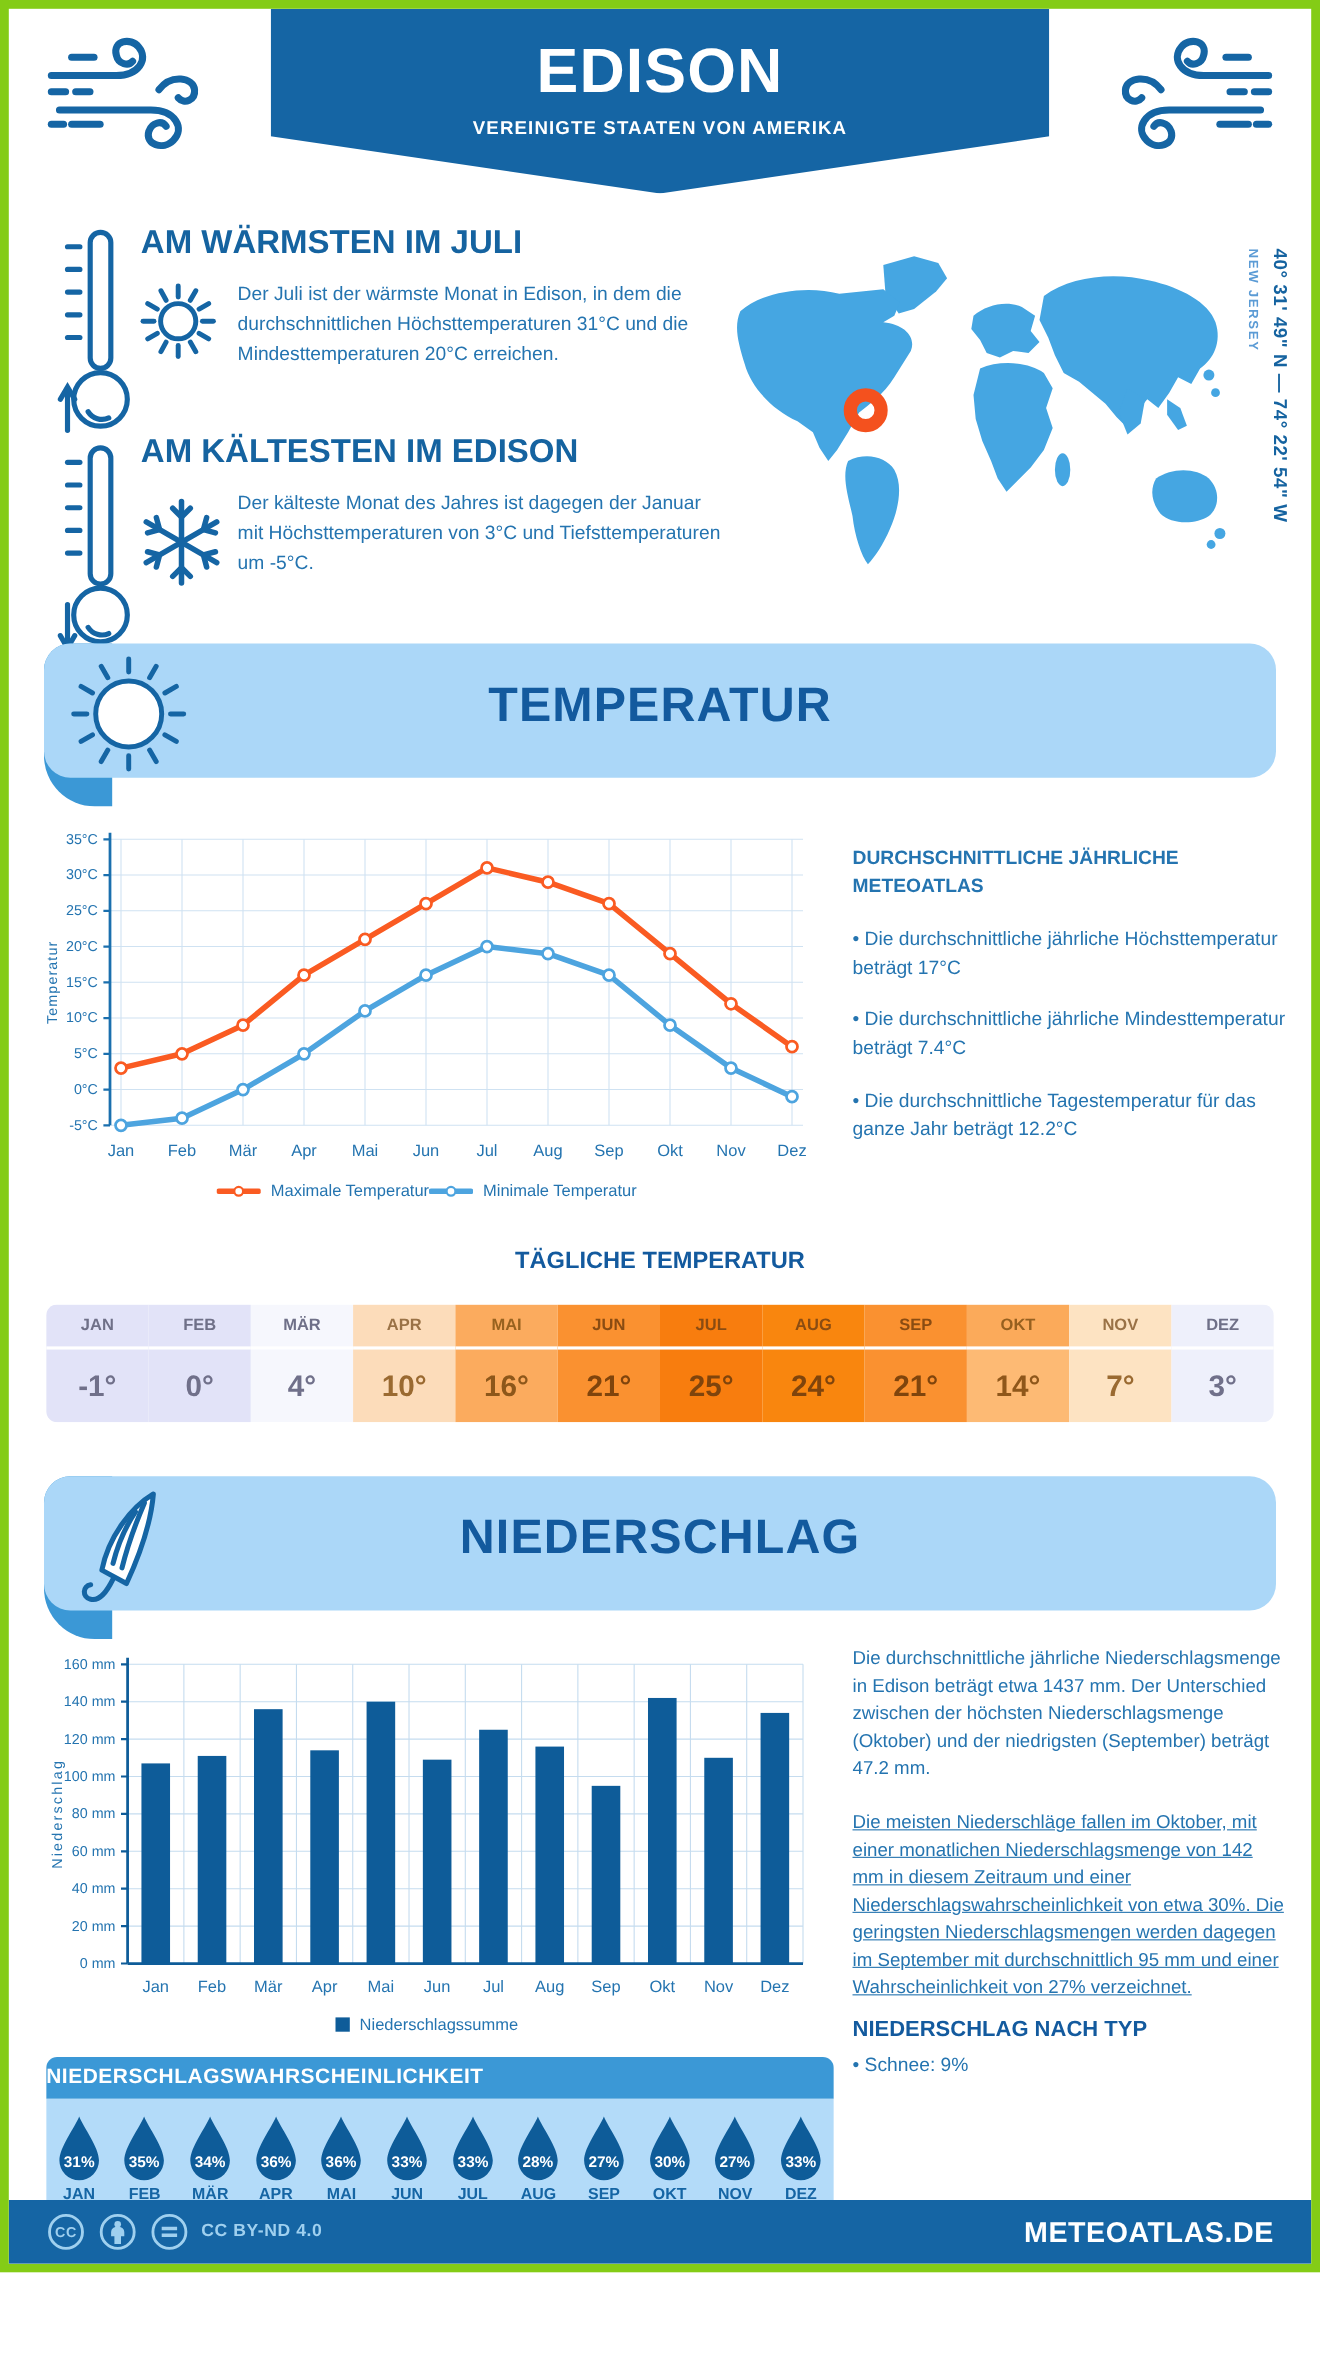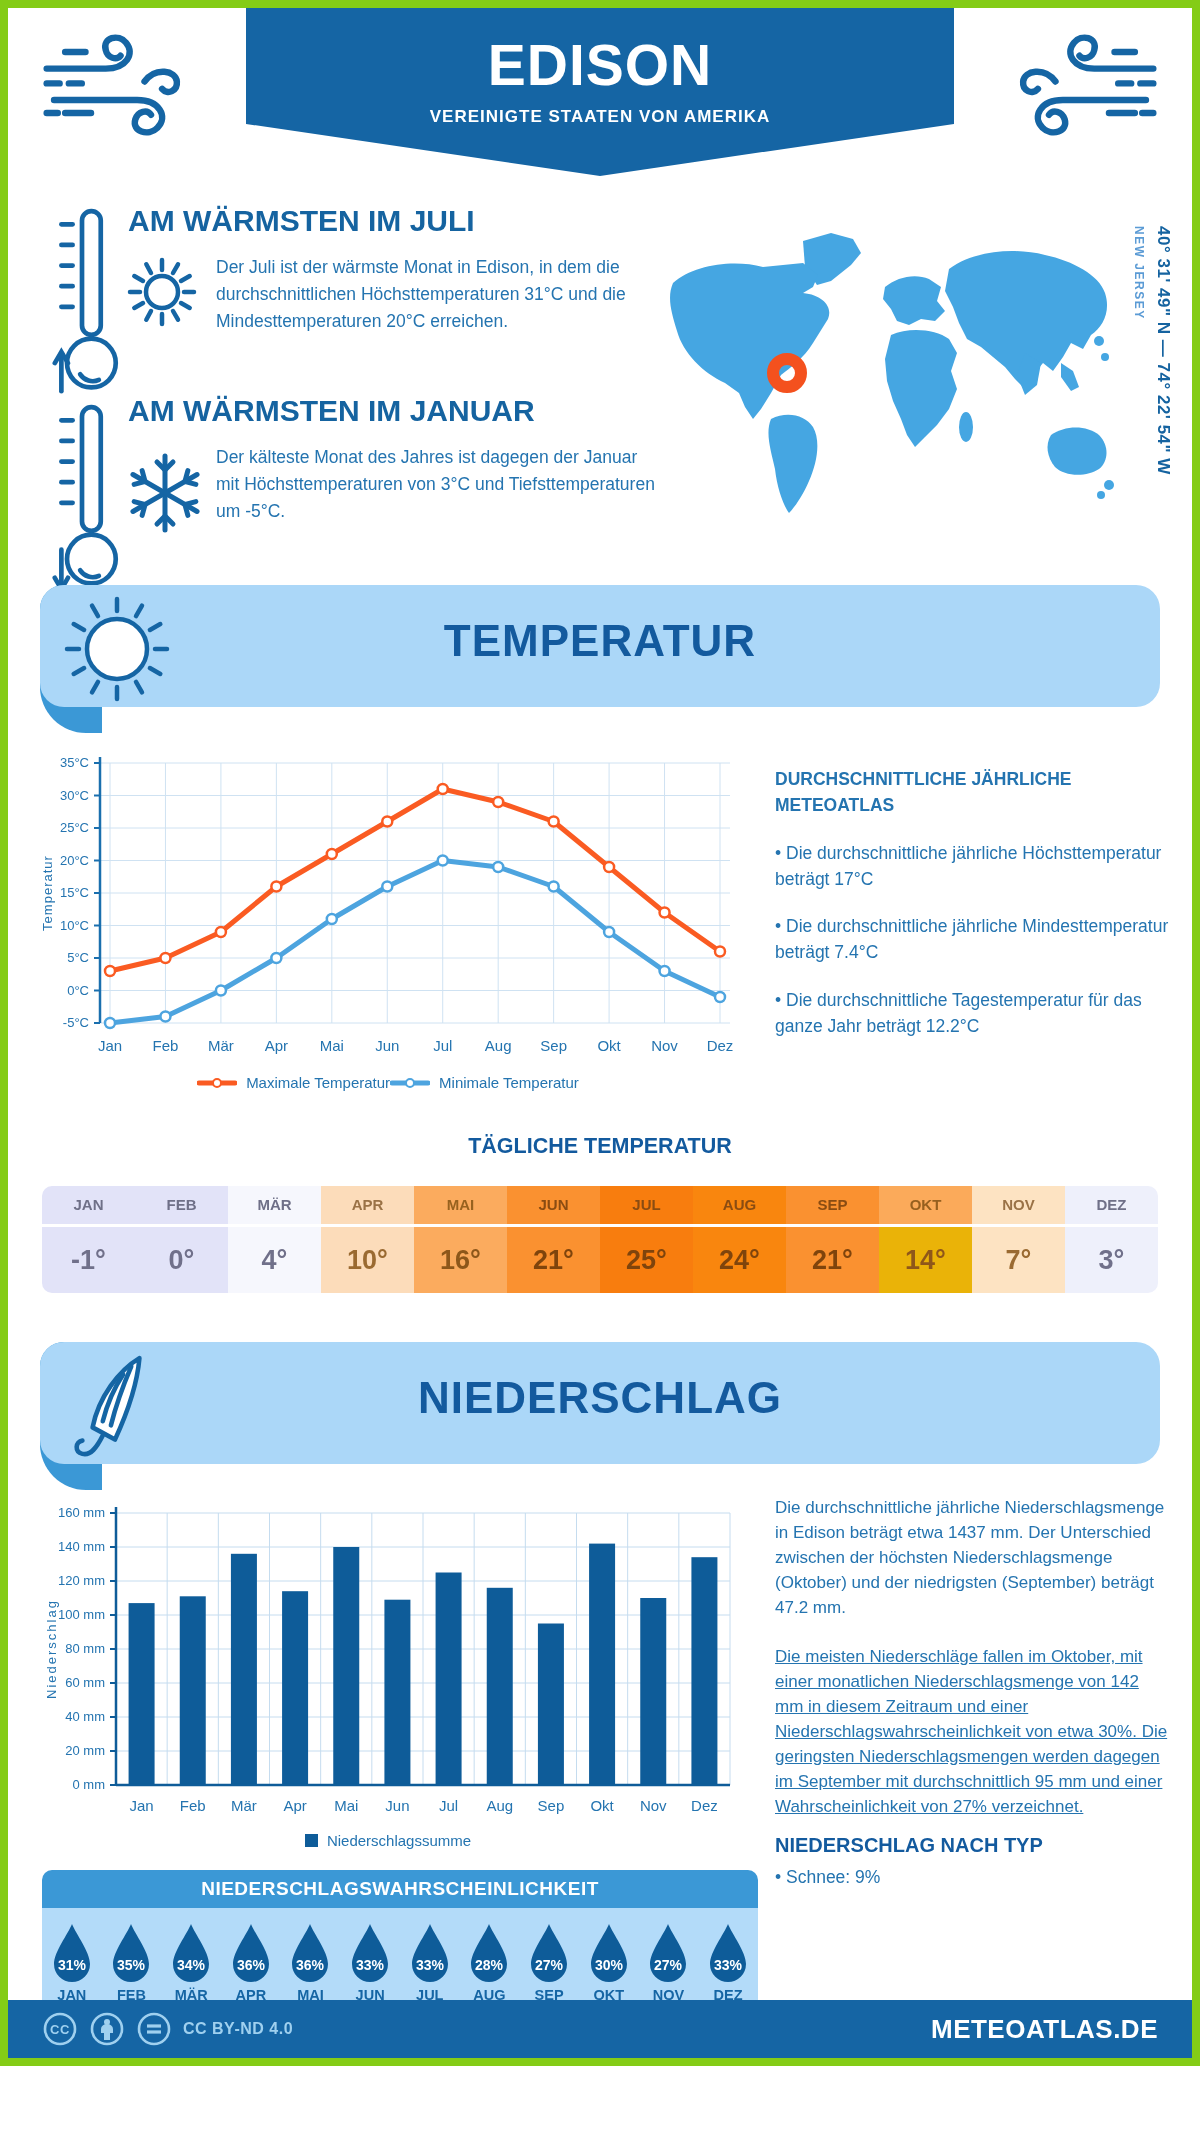--- a/index.html
+++ b/index.html
@@ -36,21 +36,21 @@
   .daily-head{left:0;top:1126px;width:1184px;text-align:center;font-size:21.5px;font-weight:bold;color:#135a9e;}
   #month-table{left:34px;top:1178px;width:1116px;display:flex;border-radius:10px;overflow:hidden;}
   .mcol{flex:1;display:flex;flex-direction:column;}
   .mname{height:38px;line-height:38px;text-align:center;font-size:15px;font-weight:bold;border-bottom:3px solid #fff;}
   .mval{height:66px;line-height:66px;text-align:center;font-size:27px;font-weight:bold;}
   
   .legend{display:flex;justify-content:center;align-items:center;}
   .legend .item{display:flex;align-items:center;gap:9px;font-size:15px;color:#2474b0;}
   
   .prob-panel{left:34px;top:1862px;width:716px;height:160px;border-radius:10px;overflow:hidden;}
-  .prob-head{height:38px;line-height:38px;background:#3b98d6;color:#fff;text-align:center;
+  .prob-head{height:38px;line-height:38px;background:#3b98d6;color:#fff;text-align:left;
      font-size:19px;font-weight:bold;letter-spacing:.5px;}
   .drops{height:122px;background:#b3dbf9;display:flex;justify-content:space-around;align-items:flex-start;padding-top:14px;}
   .drop-col{display:flex;flex-direction:column;align-items:center;width:56px;}
   .drop-col .mlab{margin-top:3px;font-size:14.5px;font-weight:bold;color:#1565a4;}
   
   .footer{left:0;right:0;bottom:0;height:58px;background:#1565a4;display:flex;align-items:center;
      justify-content:space-between;padding:0 34px;}
   .footer .lic{display:flex;align-items:center;gap:11px;color:#9fd0ef;font-weight:bold;font-size:16px;letter-spacing:.5px;}
   .footer .site{color:#fff;font-weight:bold;font-size:26px;letter-spacing:.5px;}
 </style>
@@ -128,21 +128,21 @@
   </svg>
   <svg class="abs" style="left:112px;top:440px" width="90" height="90" viewBox="0 0 90 90" fill="none" stroke="#1565a4" stroke-width="5" stroke-linecap="round">
     <g id="flakearm">
       <line x1="45" y1="8" x2="45" y2="82"></line>
       <path d="M37,14 L45,22 L53,14"></path>
         <path d="M37,76 L45,68 L53,76"></path>
     </g>
     <use href="#flakearm" transform="rotate(60 45 45)"></use>
     <use href="#flakearm" transform="rotate(120 45 45)"></use>
   </svg>
-  <div class="abs blk-title" style="left:120px;top:386px">AM WÄRMSTEN IM JANUAR</div>
+  <div class="abs blk-title" style="left:120px;top:386px">AM KÄLTESTEN IM EDISON</div>
   <div class="abs blk-text" style="left:208px;top:436px;width:448px">Der kälteste Monat des Jahres ist dagegen der Januar mit Höchsttemperaturen von 3°C und Tiefsttemperaturen um -5°C.</div>
 
   <svg class="abs" style="left:645px;top:215px" width="470" height="300" viewBox="0 0 470 300">
     <g fill="#45a6e2">
       <path d="M150,18 l28,-8 22,6 8,14 -10,12 -20,16 -14,4 -12,-18 z"></path>
       <path d="M20,60 C40,42 80,36 110,44 L150,40 165,52 160,64 150,70 C170,72 180,84 175,96 L160,120 C150,136 138,144 128,152 L118,170 108,186 100,196 92,184 86,170 72,160 C50,150 30,130 24,108 C18,88 14,74 20,60 Z"></path>
       <path d="M118,196 C134,188 152,192 160,204 C168,218 164,240 156,258 C150,272 142,284 136,290 C130,282 124,264 122,246 C118,228 112,210 118,196 Z"></path>
       <path d="M232,64 C244,54 262,50 276,56 L288,64 284,78 292,88 282,98 268,96 256,102 244,98 238,86 230,76 Z"></path>
       <path d="M238,112 C256,104 282,106 296,116 L304,130 298,148 304,166 296,186 284,202 272,214 262,224 254,212 248,196 240,178 234,158 232,136 Z"></path>
       <ellipse cx="313" cy="204" rx="7" ry="15"></ellipse>
@@ -322,21 +322,21 @@
       <div class="mcol">
         <div class="mname" style="background: rgb(249, 134, 14); color: rgb(138, 76, 18);">AUG</div>
         <div class="mval" style="background: rgb(249, 134, 14); color: rgb(127, 68, 12);">24°</div>
       </div>
       <div class="mcol">
         <div class="mname" style="background: rgb(250, 145, 48); color: rgb(138, 76, 18);">SEP</div>
         <div class="mval" style="background: rgb(250, 145, 48); color: rgb(127, 68, 12);">21°</div>
       </div>
       <div class="mcol">
         <div class="mname" style="background: rgb(251, 170, 90); color: rgb(150, 96, 31);">OKT</div>
-        <div class="mval" style="background: #eab308; color: rgb(143, 87, 26);">14°</div>
+        <div class="mval" style="background: #fdba74; color: rgb(143, 87, 26);">14°</div>
       </div>
       <div class="mcol">
         <div class="mname" style="background: rgb(253, 227, 194); color: rgb(154, 114, 70);">NOV</div>
         <div class="mval" style="background: rgb(253, 227, 194); color: rgb(154, 106, 49);">7°</div>
       </div>
       <div class="mcol">
         <div class="mname" style="background: rgb(238, 240, 251); color: rgb(111, 112, 136);">DEZ</div>
         <div class="mval" style="background: rgb(238, 240, 251); color: rgb(112, 112, 138);">3°</div>
       </div>
     </div>

